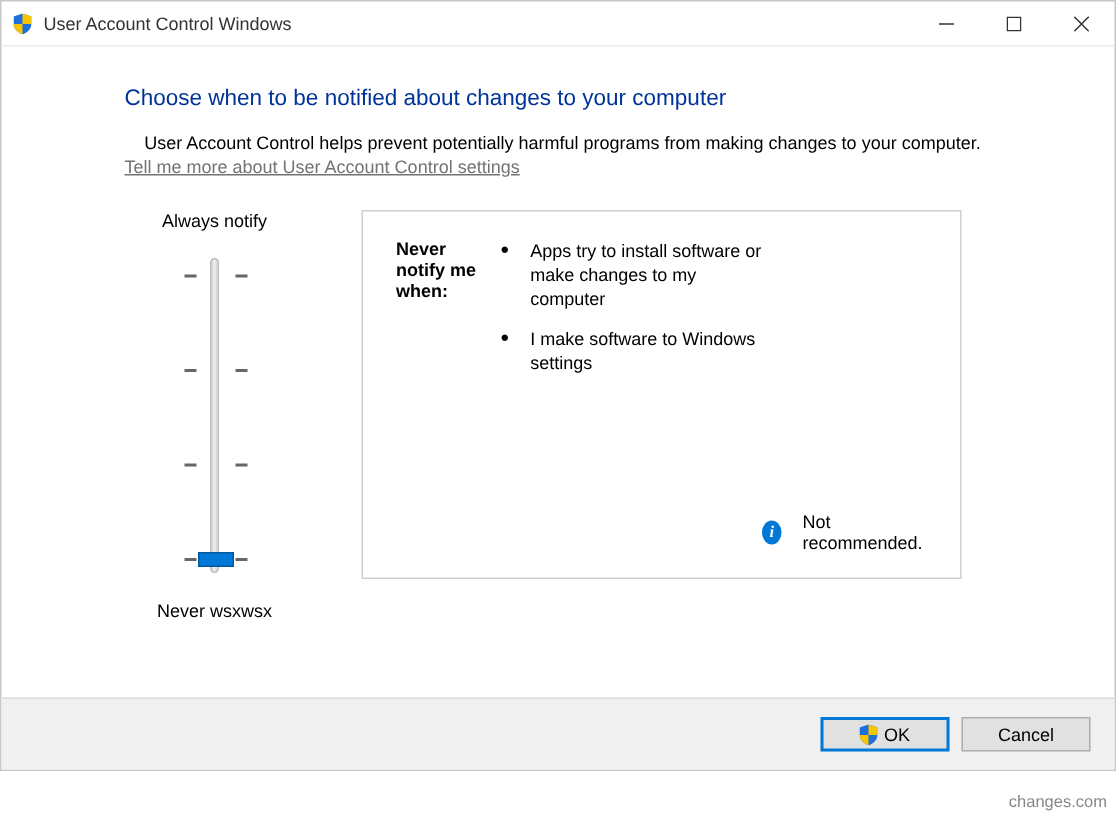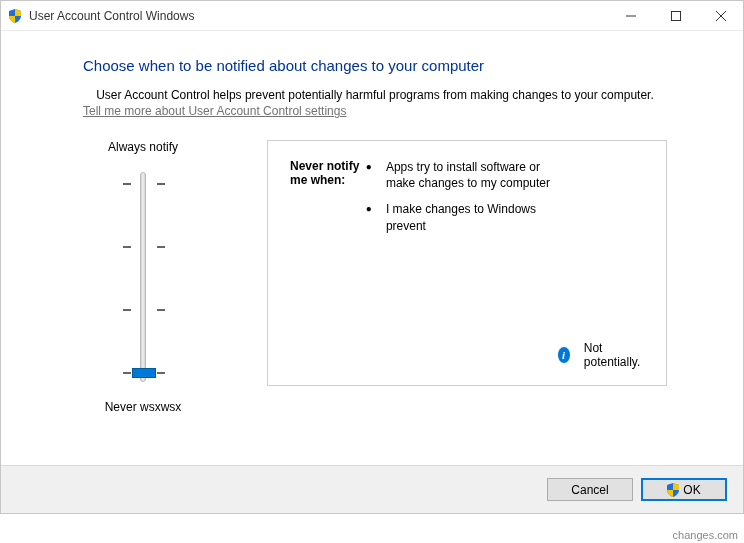--- a/index.html
+++ b/index.html
@@ -54,22 +54,21 @@
   }
   .help-link {
     color: #737373;
     text-decoration: underline;
     font-size: 12px;
     display: inline-block;
     margin-bottom: 22px;
   }
   .main-row {
     display: flex;
-    gap: 50px;
-    justify-content: space-between;
+    gap: 38px;
   }
   .slider-col {
     width: 120px;
     display: flex;
     flex-direction: column;
     align-items: center;
   }
   .lbl-top, .lbl-bottom {
     font-size: 12px;
     color: #000;
@@ -258,41 +257,41 @@
 
       <div class="info-box">
         <div class="info-title">Never notify me when:</div>
         <ul class="info-list">
           <li>
             <span class="bullet">●</span>
             <span>Apps try to install software or make changes to my computer</span>
           </li>
           <li>
             <span class="bullet">●</span>
-            <span>I make changes to Windows prevent</span>
+            <span>I make software to Windows settings</span>
           </li>
         </ul>
         <div class="status-row">
           <span class="info-icon">i</span>
-          <span>Not potentially.</span>
+          <span>Not recommended.</span>
         </div>
       </div>
     </div>
   </div>
 
   <div class="footer">
-    <button class="btn">
-      <span>Cancel</span>
-    </button>
     <button class="btn primary">
       <span class="shield-icon">
         <svg viewBox="0 0 12 14" width="12" height="14">
           <path d="M6 0 L12 2 V7 C12 10 9 13 6 14 C3 13 0 10 0 7 V2 Z" fill="#1e6fd9"></path>
           <path d="M6 0 L12 2 V7 L6 7 Z" fill="#f7c600"></path>
           <path d="M0 7 L6 7 V14 C3 13 0 10 0 7 Z" fill="#f7c600"></path>
         </svg>
       </span>
       <span>OK</span>
     </button>
+    <button class="btn">
+      <span>Cancel</span>
+    </button>
   </div>
 </div>
 
 <div class="watermark">changes.com</div>
 
 </body></html>

